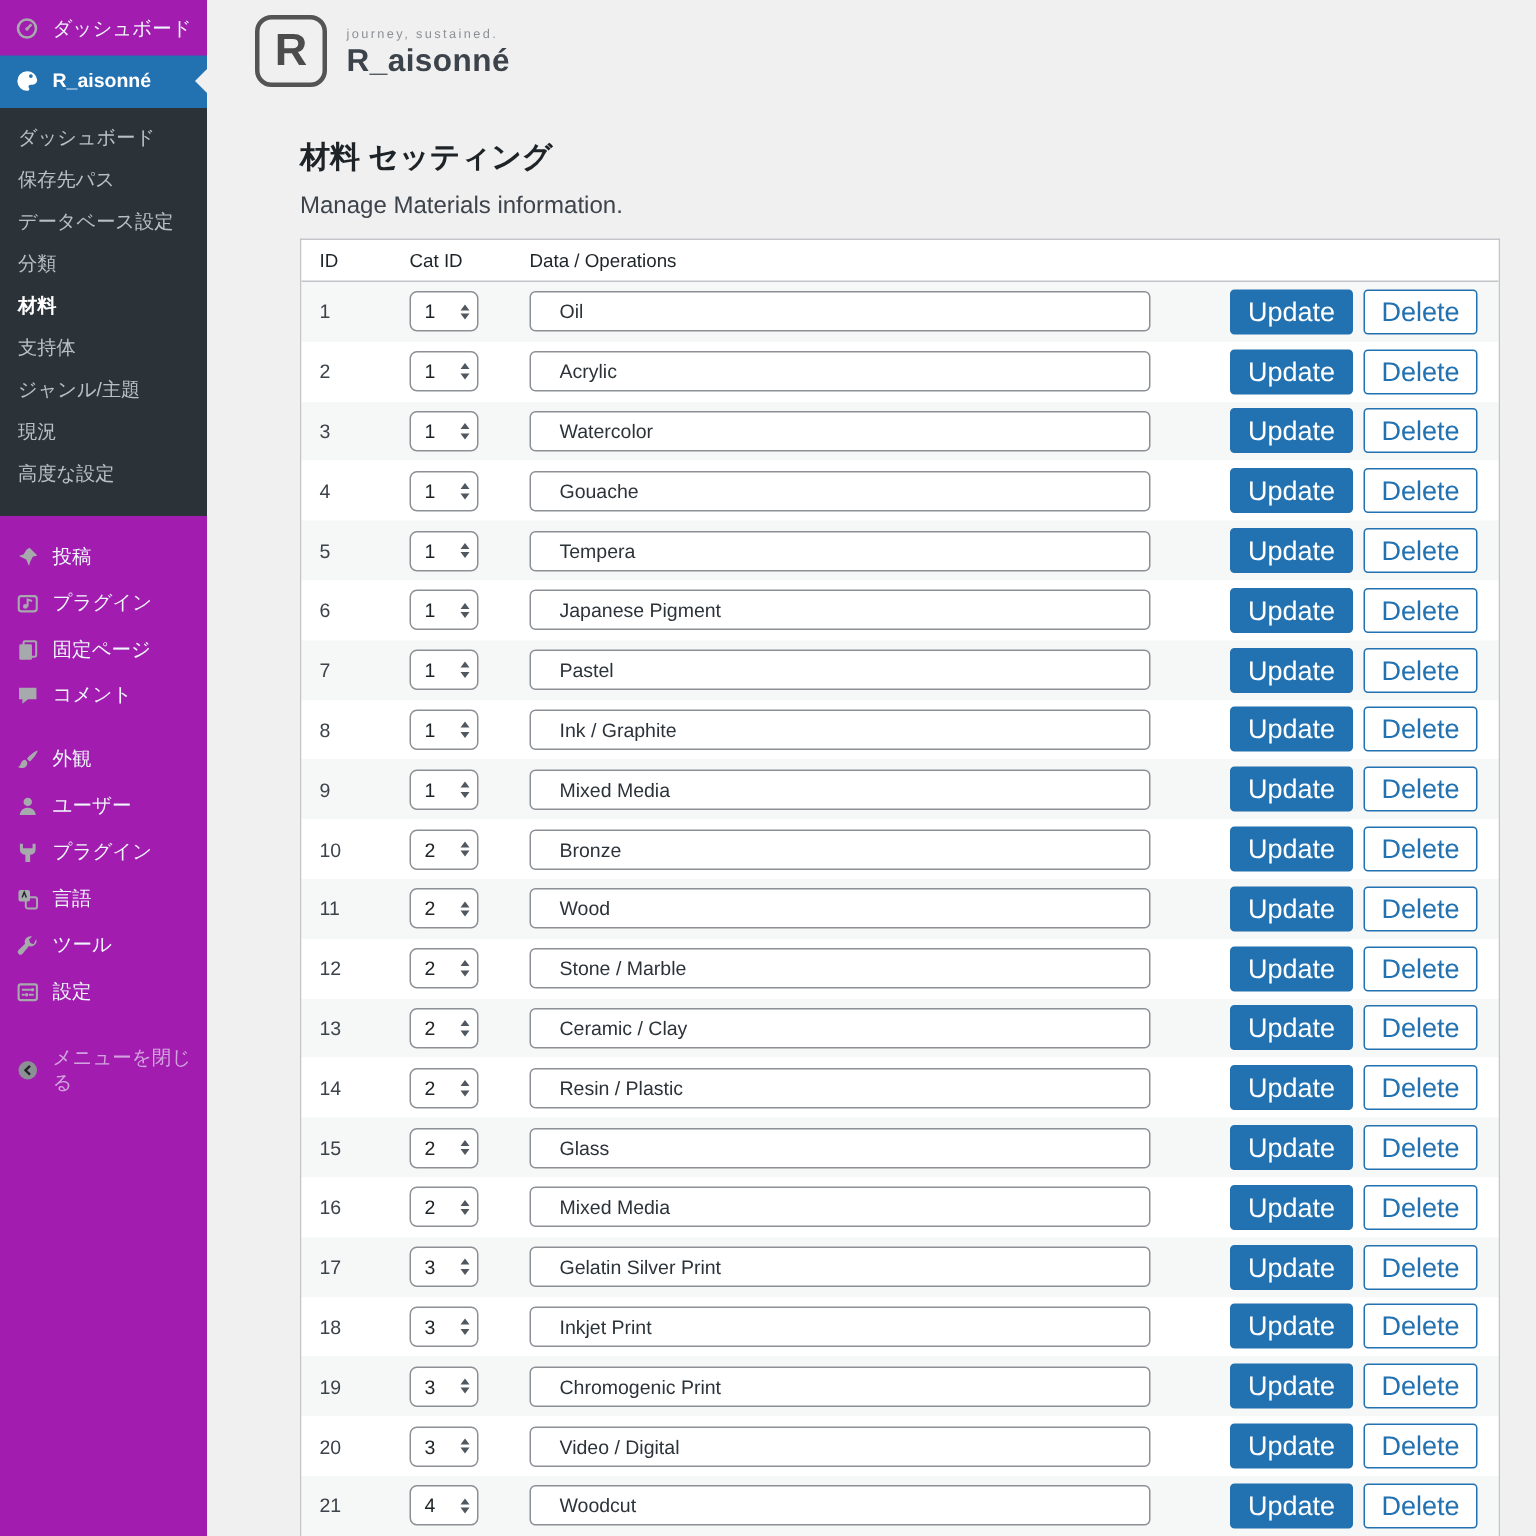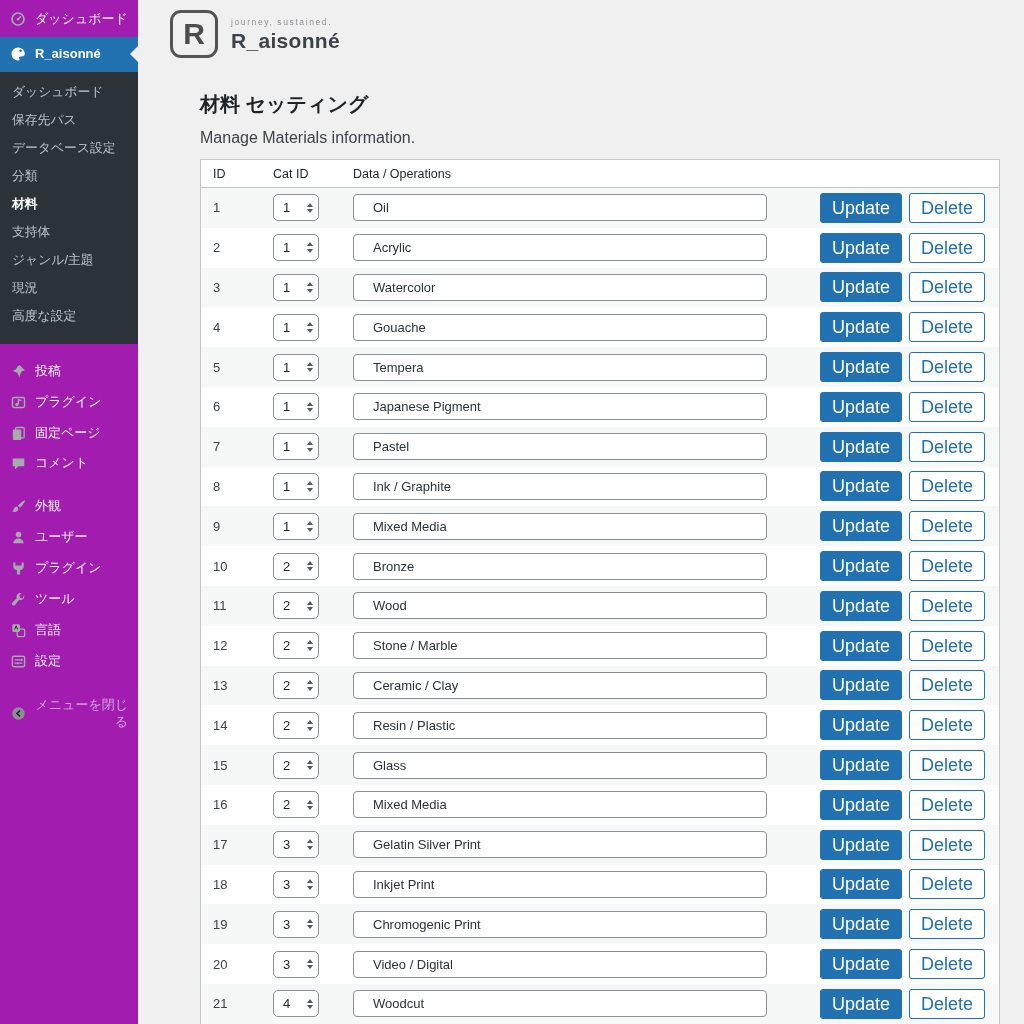--- a/index.html
+++ b/index.html
@@ -31,21 +31,21 @@
   }
   .submenu {
     background:#2c3338; padding:7px 0 13px 0; list-style:none;
   }
   .submenu li {
     padding:5.5px 12px; font-size:12.8px; color:rgba(240,246,252,.72); cursor:pointer;
   }
   .submenu li.active { color:#fff; font-weight:700; }
   .mgroup { list-style:none; margin-top:12px; }
   .mgroup + .mgroup { margin-top:12px; }
-  .collapse-wrap { margin-top:13px;text-align:right; }
+  .collapse-wrap { margin-top:13px; }
   .collapse-wrap .mi { color:rgba(240,246,252,.62); }
   .collapse-wrap .ico { color:#8c8f94; }
   
   .content { margin-left:136px; padding:10px 0 0 34px; }
   .brand-header { display:flex; align-items:flex-start; }
   .logo-mark {
     width:48px; height:48px; border:3px solid #545454; border-radius:11px;
     display:flex; align-items:center; justify-content:center;
     color:#4c4c4c; font-weight:700; font-size:30px; background:transparent;
   }
@@ -244,32 +244,32 @@
           <span class="ico">
             <svg width="15" height="15">
               <use href="#sym-plugin-icon"></use>
             </svg>
           </span>
           <span>プラグイン</span>
         </li>
         <li class="mi">
           <span class="ico">
             <svg width="15" height="15">
+              <use href="#sym-language-icon"></use>
+            </svg>
+          </span>
+          <span>言語</span>
+        </li>
+        <li class="mi">
+          <span class="ico">
+            <svg width="15" height="15">
               <use href="#sym-wrench-icon"></use>
             </svg>
           </span>
           <span>ツール</span>
-        </li>
-        <li class="mi">
-          <span class="ico">
-            <svg width="15" height="15">
-              <use href="#sym-language-icon"></use>
-            </svg>
-          </span>
-          <span>言語</span>
         </li>
         <li class="mi">
           <span class="ico">
             <svg width="15" height="15">
               <use href="#sym-settings-icon"></use>
             </svg>
           </span>
           <span>設定</span>
         </li>
       </ul>

